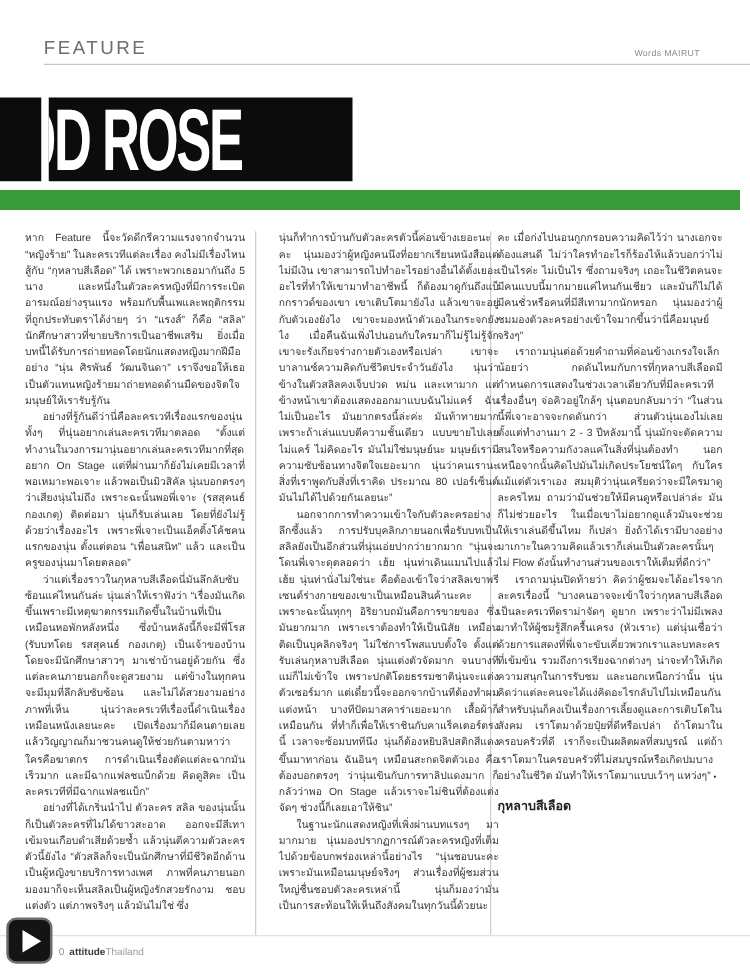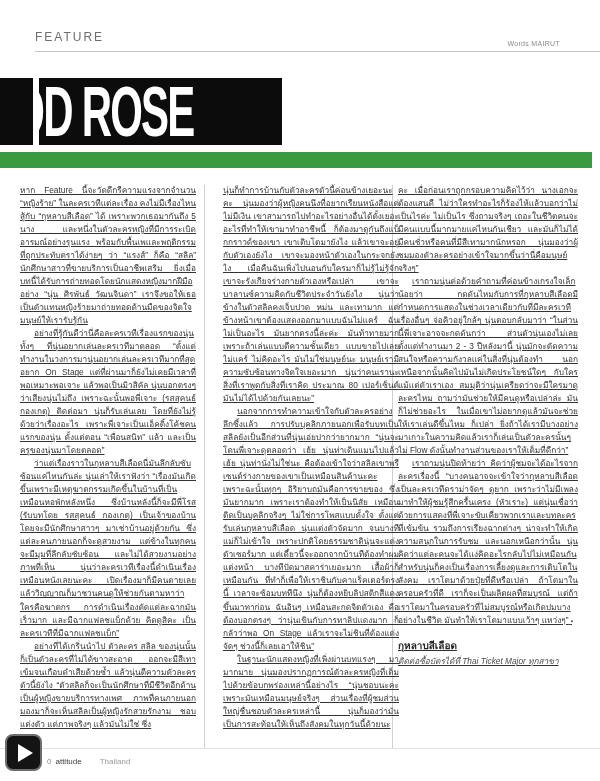--- a/index.html
+++ b/index.html
@@ -5,21 +5,21 @@
   * { margin:0; padding:0; box-sizing:border-box; }
   html,body { background:#e9e9e9; }
   .page {
     position:relative; width:600px; height:781px; margin:0 auto;
     background:#ffffff; overflow:hidden;
     font-family:"Liberation Sans", sans-serif; color:#2b2b2b;
   }
   
   .feature-label {
     position:absolute; left:35px; top:30px;
-    font-size:12px; letter-spacing:2px; color:#6e6e6e;
+    font-size:15px; letter-spacing:2px; color:#6e6e6e;
   }
   .header-rule {
     position:absolute; left:35px; right:0; top:51px; height:1px; background:#c6c6c6;
   }
   .words-credit {
     position:absolute; right:40px; top:40px;
     font-size:7px; color:#8a8a8a; letter-spacing:.3px;
   }
   
   .title-square { position:absolute; left:0; top:78px; width:33px; height:67px; background:#0c0c0c; }
@@ -30,21 +30,21 @@
   .title-text {
     color:#ffffff; font-weight:bold; font-size:70px; line-height:64px;
     white-space:nowrap; letter-spacing:-3px;
     transform:scaleX(0.60); transform-origin:center;
   }
   .green-bar { position:absolute; left:0; top:152px; width:592px; height:16px; }
   
   .col {
     position:absolute; top:184px; height:562px; overflow:hidden;
     font-size:8.3px; line-height:1.57; text-align:justify;
-    color:#333333; overflow-wrap:break-word;text-decoration:underline;
+    color:#333333; overflow-wrap:break-word;
   }
   .col-1 { left:20px;  width:176px; }
   .col-2 { left:211px; width:176px;margin-left:12px; }
   .col-3 { left:398px; width:180px; }
   .col p { text-indent:0; }
   .col p.indent { text-indent:1.7em; }
   .divider { position:absolute; top:185px; width:1px; height:563px; background:#cfcfcf; }
   .divider-1 { left:203.5px; }
   .divider-2 { left:392px; }
   .endmark { font-size:6px; color:#111; letter-spacing:-1px; }
@@ -61,22 +61,22 @@
   }
   .play-triangle {
     width:0; height:0; margin-left:4px;
     border-top:9px solid transparent; border-bottom:9px solid transparent;
     border-left:15px solid #ffffff;
   }
   .footer-meta {
     position:absolute; left:47px; top:757px; font-size:8px; color:#8b8b8b;
   }
   .footer-meta .pagenum { color:#8b8b8b; margin-right:4px; }
-  .footer-meta .mag-bold { font-weight:normal; color:#3c3c3c; }
-  .footer-meta .mag-light { color:#9a9a9a;margin-left:18px; }
+  .footer-meta .mag-bold { font-weight:bold; color:#3c3c3c; }
+  .footer-meta .mag-light { color:#9a9a9a; }
 </style>
 </head>
 <body>
 
 <div class="page">
 
   <div class="feature-label">FEATURE</div>
   <div class="header-rule"></div>
   <div class="words-credit">Words MAIRUT</div>
 
@@ -96,26 +96,25 @@
     <p class="indent">อย่างที่ได้เกริ่นนำไป ตัวละคร สลิล ของนุ่นนั้น ก็เป็นตัวละครที่ไม่ได้ขาวสะอาด ออกจะมีสีเทาเข้มจนเกือบดำเสียด้วยซ้ำ แล้วนุ่นตีความตัวละครตัวนี้ยังไง “ตัวสลิลก็จะเป็นนักศึกษาที่มีชีวิตอีกด้านเป็นผู้หญิงขายบริการทางเพศ ภาพที่คนภายนอกมองมาก็จะเห็นสลิลเป็นผู้หญิงรักสวยรักงาม ชอบแต่งตัว แต่ภาพจริงๆ แล้วมันไม่ใช่ ซึ่ง</p>
   </div>
 
   <div class="col col-2">
     <p>นุ่นก็ทำการบ้านกับตัวละครตัวนี้ค่อนข้างเยอะนะคะ นุ่นมองว่าผู้หญิงคนนึงที่อยากเรียนหนังสือแต่ไม่มีเงิน เขาสามารถไปทำอะไรอย่างอื่นได้ตั้งเยอะ อะไรที่ทำให้เขามาทำอาชีพนี้ ก็ต้องมาดูกันถึงแบ็กกราวด์ของเขา เขาเติบโตมายังไง แล้วเขาจะอยู่กับตัวเองยังไง เขาจะมองหน้าตัวเองในกระจกยังไง เมื่อคืนฉันเพิ่งไปนอนกับใครมาก็ไม่รู้ไม่รู้จัก เขาจะรังเกียจร่างกายตัวเองหรือเปล่า เขาจะบาลานซ์ความคิดกับชีวิตประจำวันยังไง นุ่นว่าข้างในตัวสลิลคงเจ็บปวด หม่น และเทามาก แต่ข้างหน้าเขาต้องแสดงออกมาแบบฉันไม่แคร์ ฉันไม่เป็นอะไร มันยากตรงนี้ล่ะค่ะ มันท้าทายมากเพราะถ้าเล่นแบบตีความชั้นเดียว แบบขายไปเลยไม่แคร์ ไม่คิดอะไร มันไม่ใช่มนุษย์นะ มนุษย์เรามีความซับซ้อนทางจิตใจเยอะมาก นุ่นว่าคนเรานะสิ่งที่เราพูดกับสิ่งที่เราคิด ประมาณ 80 เปอร์เซ็นต์มันไม่ได้ไปด้วยกันเลยนะ”</p>
     <p class="indent">นอกจากการทำความเข้าใจกับตัวละครอย่างลึกซึ้งแล้ว การปรับบุคลิกภายนอกเพื่อรับบทเป็นสลิลยังเป็นอีกส่วนที่นุ่นเอ่ยปากว่ายากมาก “นุ่นจะโดนพี่เจาะดุตลอดว่า เฮ้ย นุ่นท่าเดินแมนไปแล้ว เฮ้ย นุ่นท่านั่งไม่ใช่นะ คือต้องเข้าใจว่าสลิลเขาพรีเซนต์ร่างกายของเขาเป็นเหมือนสินค้านะคะ เพราะฉะนั้นทุกๆ อิริยาบถมันคือการขายของ ซึ่งมันยากมาก เพราะเราต้องทำให้เป็นนิสัย เหมือนติดเป็นบุคลิกจริงๆ ไม่ใช่การโพสแบบตั้งใจ ตั้งแต่รับเล่นกุหลาบสีเลือด นุ่นแต่งตัวจัดมาก จนบางทีแม่ก็ไม่เข้าใจ เพราะปกติโดยธรรมชาตินุ่นจะแต่งตัวเซอร์มาก แต่เดี๋ยวนี้จะออกจากบ้านทีต้องทำผม แต่งหน้า บางทีปัดมาสคาร่าเยอะมาก เสื้อผ้าก็เหมือนกัน ที่ทำก็เพื่อให้เราชินกับคาแร็คเตอร์ตรงนี้ เวลาจะซ้อมบททีนึง นุ่นก็ต้องหยิบลิปสติกสีแดงขึ้นมาทาก่อน ฉันอินๆ เหมือนสะกดจิตตัวเอง คือต้องบอกตรงๆ ว่านุ่นเขินกับการทาลิปแดงมาก ก็กลัวว่าพอ On Stage แล้วเราจะไม่ชินที่ต้องแต่งจัดๆ ช่วงนี้ก็เลยเอาให้ชิน”</p>
     <p class="indent">ในฐานะนักแสดงหญิงที่เพิ่งผ่านบทแรงๆ มามากมาย นุ่นมองปรากฏการณ์ตัวละครหญิงที่เต็มไปด้วยข้อบกพร่องเหล่านี้อย่างไร “นุ่นชอบนะคะ เพราะมันเหมือนมนุษย์จริงๆ ส่วนเรื่องที่ผู้ชมส่วนใหญ่ชื่นชอบตัวละครเหล่านี้ นุ่นก็มองว่ามันเป็นการสะท้อนให้เห็นถึงสังคมในทุกวันนี้ด้วยนะ</p>
   </div>
 
   <div class="col col-3">
-    <p>คะ เมื่อก่อนเราถูกกรอบความคิดไว้ว่า นางเอกจะต้องแสนดี ไม่ว่าใครทำอะไรก็ร้องไห้แล้วบอกว่าไม่เป็นไรค่ะ ไม่เป็นไร ซึ่งถามจริงๆ เถอะในชีวิตคนจะมีคนแบบนี้มากมายแค่ไหนกันเชียว และมันก็ไม่ได้มีคนชั่วหรือคนที่มีสีเทามากนักหรอก นุ่นมองว่าผู้ชมมองตัวละครอย่างเข้าใจมากขึ้นว่านี่คือมนุษย์จริงๆ”</p>
+    <p>คะ เมื่อก่งไปนอนกูกกรอบความคิดไว้ว่า นางเอกจะต้องแสนดี ไม่ว่าใครทำอะไรก็ร้องไห้แล้วบอกว่าไม่เป็นไรค่ะ ไม่เป็นไร ซึ่งถามจริงๆ เถอะในชีวิตคนจะมีคนแบบนี้มากมายแค่ไหนกันเชียว และมันก็ไม่ได้มีคนชั่วหรือคนที่มีสีเทามากนักหรอก นุ่นมองว่าผู้ชมมองตัวละครอย่างเข้าใจมากขึ้นว่านี่คือมนุษย์จริงๆ”</p>
     <p class="indent">เราถามนุ่นต่อด้วยคำถามที่ค่อนข้างเกรงใจเล็กน้อยว่า กดดันไหมกับการที่กุหลาบสีเลือดมีกำหนดการแสดงในช่วงเวลาเดียวกับที่มีละครเวทีเรื่องอื่นๆ จ่อคิวอยู่ใกล้ๆ นุ่นตอบกลับมาว่า “ในส่วนนี้พี่เจาะอาจจะกดดันกว่า ส่วนตัวนุ่นเองไม่เลย ตั้งแต่ทำงานมา 2 - 3 ปีหลังมานี้ นุ่นมักจะตัดความสนใจหรือความกังวลแค่ในสิ่งที่นุ่นต้องทำ นอกเหนือจากนั้นคิดไปมันไม่เกิดประโยชน์ใดๆ กับใคร แม้แต่ตัวเราเอง สมมุติว่านุ่นเครียดว่าจะมีใครมาดูละครไหม ถามว่ามันช่วยให้มีคนดูหรือเปล่าล่ะ มันก็ไม่ช่วยอะไร ในเมื่อเขาไม่อยากดูแล้วมันจะช่วยให้เราเล่นดีขึ้นไหม ก็เปล่า ยิ่งถ้าได้เรามีบางอย่างมาเกาะในความคิดแล้วเราก็เล่นเป็นตัวละครนั้นๆ ไม่ Flow ดังนั้นทำงานส่วนของเราให้เต็มที่ดีกว่า”</p>
     <p class="indent"><span>เราถามนุ่นปิดท้ายว่า คิดว่าผู้ชมจะได้อะไรจากละครเรื่องนี้ “บางคนอาจจะเข้าใจว่ากุหลาบสีเลือดเป็นละครเวทีดราม่าจัดๆ ดูยาก เพราะว่าไม่มีเพลงมาทำให้ผู้ชมรู้สึกครื้นเครง (หัวเราะ) แต่นุ่นเชื่อว่าด้วยการแสดงที่พี่เจาะขับเคี่ยวพวกเราและบทละครที่เข้มข้น รวมถึงการเรียงฉากต่างๆ น่าจะทำให้เกิดความสนุกในการรับชม และนอกเหนือกว่านั้น นุ่นคิดว่าแต่ละคนจะได้แง่คิดอะไรกลับไปไม่เหมือนกัน สำหรับนุ่นก็คงเป็นเรื่องการเลี้ยงดูและการเติบโตในสังคม เราโตมาด้วยปุ๋ยที่ดีหรือเปล่า ถ้าโตมาในครอบครัวที่ดี เราก็จะเป็นผลิตผลที่สมบูรณ์ แต่ถ้าเราโตมาในครอบครัวที่ไม่สมบูรณ์หรือเกิดปมบางอย่างในชีวิต มันทำให้เราโตมาแบบเว้าๆ แหว่งๆ”</span> <span class="endmark">▪</span></p>
     <div class="infobox">
       <div class="infobox-title">กุหลาบสีเลือด</div>
-      <div class="infobox-line">ติดต่อซื้อบัตรได้ที่ Thai Ticket Major ทุกสาขา</div>
     </div>
   </div>
 
   <div class="footer-rule"></div>
   <div class="play-badge">
     <div class="play-triangle"></div>
   </div>
   <div class="footer-meta">
     <span class="pagenum">0</span><span class="mag-bold">attitude</span><span class="mag-light">Thailand</span>
   </div>

